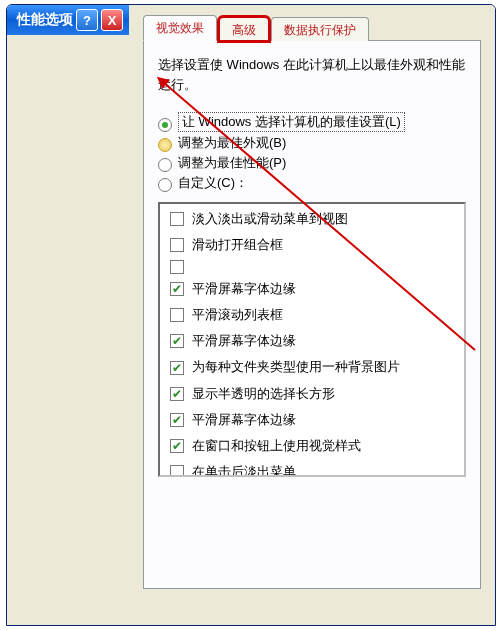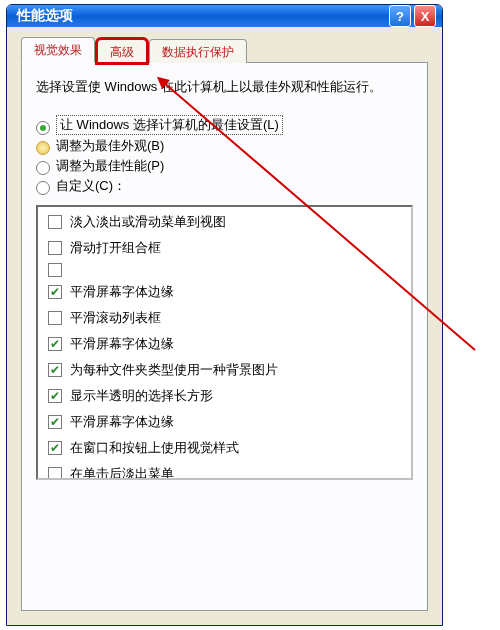--- a/index.html
+++ b/index.html
@@ -9,28 +9,28 @@
     font-size: 12px;
     background: #fff;
     width: 500px;
     height: 630px;
     overflow: hidden;
     position: relative;
   }
   .window {
     position: absolute;
     left: 6px; top: 4px;
-    width: 437px;
+    width: 490px;
     height: 622px;
     border: 1px solid #0a246a;
     background: #ece9d8;
     border-radius: 6px 6px 0 0;
     overflow: hidden;
     display: flex;
-    flex-direction: column;
+    flex-direction: row;
   }
   .titlebar {
     height: 30px;
     background: linear-gradient(to bottom, #3a95ff 0%, #0a5fd6 50%, #2278e8 100%);
     display: flex;
     align-items: center;
     padding: 0 6px 0 10px;
     color: #fff;
     font-weight: bold;
     font-size: 14px;

